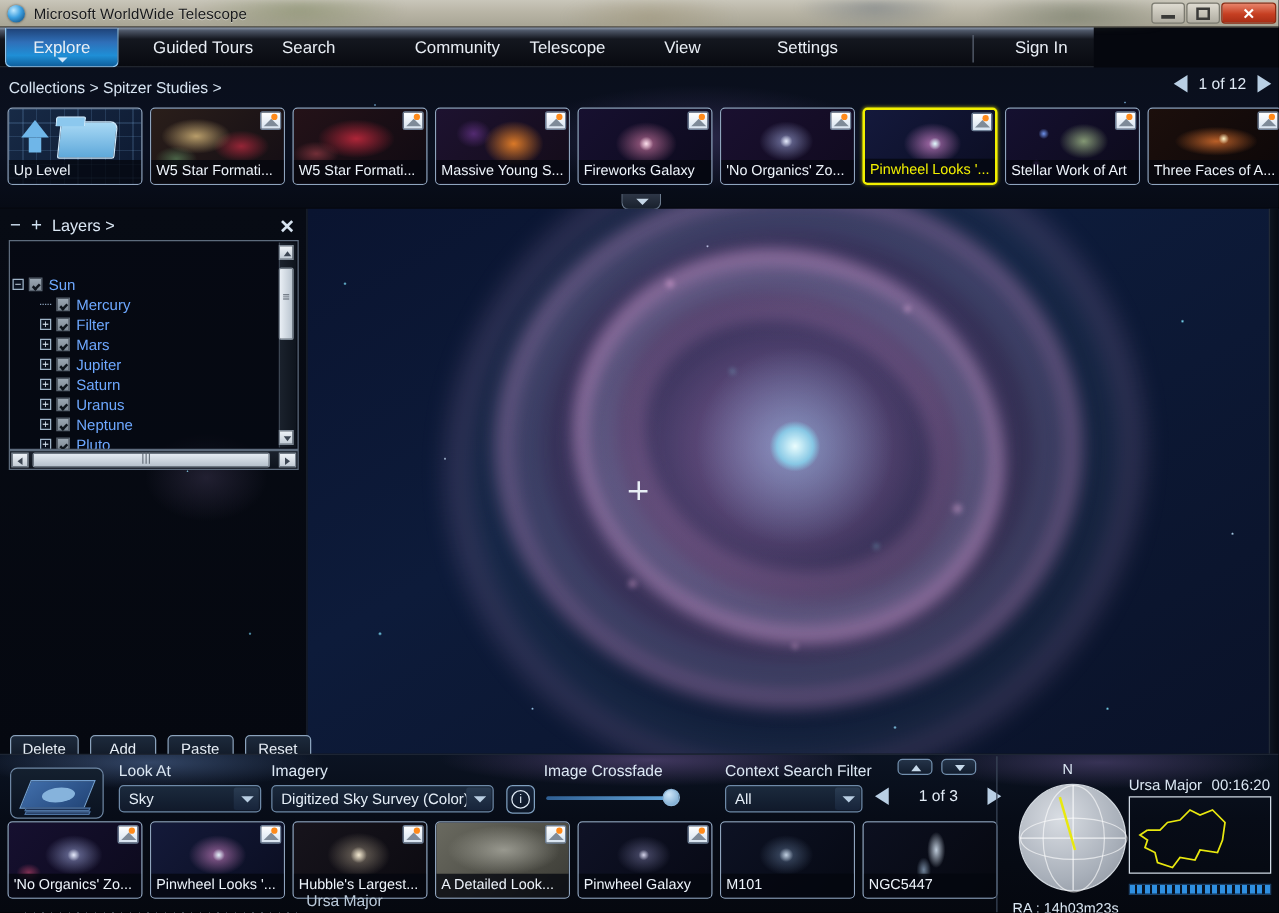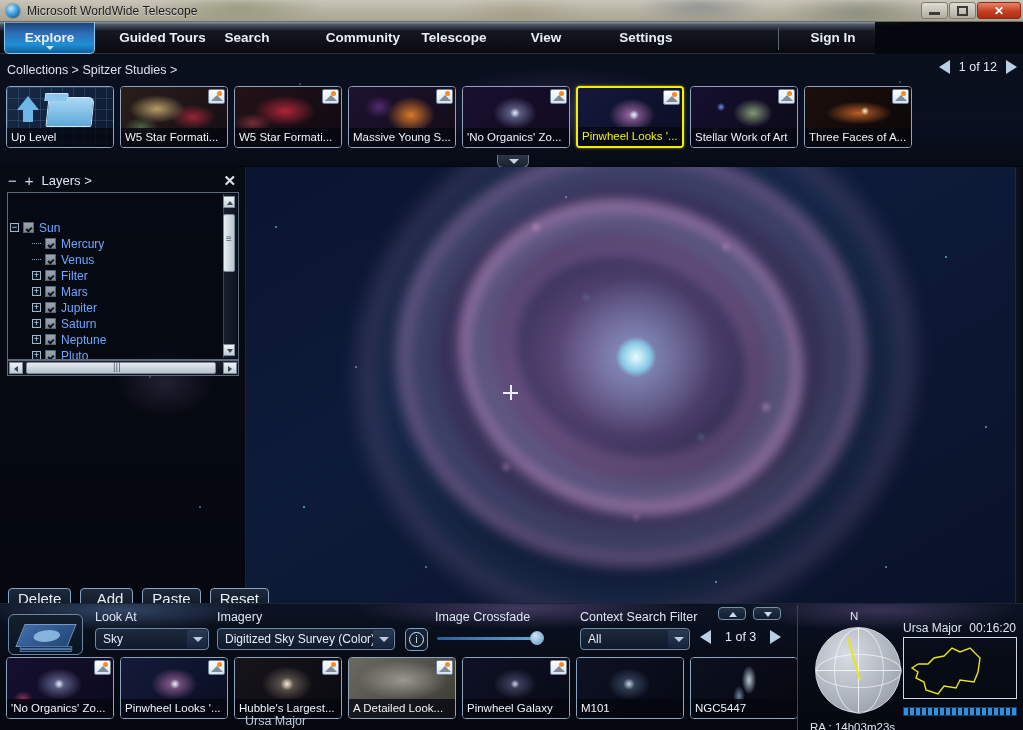--- a/index.html
+++ b/index.html
@@ -57,21 +57,20 @@
     border-color: #8c2a12; color: #fff; font-weight: bold; font-size: 12px;
   }
   .winbtn .min-glyph { display:block; width:11px; height:3px; background:#3a3a38; margin-top:6px; }
   .winbtn .max-glyph { display:block; width:11px; height:10px; border:2px solid #3a3a38; }
 
   
   .menubar {
     position: absolute; left: 0; top: 22px; width: 875px; height: 32px;
     background: linear-gradient(to bottom,#8e9aad 0%, #4e5768 8%, #14171f 30%, #080a10 100%);
     border-bottom: 1px solid #2a2f3a;
-    font-weight: bold;
   }
   .menuitem {
     position: absolute; top: 0; height: 32px; line-height: 32px;
     color: #e9eef5; font-size: 13.5px; text-align: center;
     cursor: default;
   }
   .menuitem.active {
     background: linear-gradient(to bottom,#1d3f73 0%, #2f6fb8 38%, #1f8fd6 72%, #0f5f9c 100%);
     border: 1px solid #8fc6ef; border-top:none; border-radius: 0 0 5px 5px;
     box-shadow: inset 0 1px 0 rgba(255,255,255,.45);
@@ -308,21 +307,21 @@
   .harrow.l{left:1px;} .harrow.r{right:1px;}
   .harrow::after{content:'';position:absolute;top:3px;width:0;height:0;border-top:3px solid transparent;border-bottom:3px solid transparent;}
   .harrow.l::after{left:4px;border-right:4px solid #3c4653;}
   .harrow.r::after{right:4px;border-left:4px solid #3c4653;}
 
   .btnrow { position:absolute; left: 8px; top: 421px; display:flex; gap: 9px; }
   .pbtn {
     min-width: 53px; height: 22px; line-height: 20px; padding: 0 9px;
     background: linear-gradient(to bottom,#1d2a3c,#0f1724);
     border:1px solid #8ba3bd; border-radius: 4px;
-    color:#e7eef6; font-size: 15px; text-align:right; cursor:default;
+    color:#e7eef6; font-size: 12px; text-align:center; cursor:default;
   }
 
   .kvtable {
     position:absolute; left: 8px; top: 462px; width: 230px; height: 26px;
     border:1px solid #7d8894; background: rgba(8,12,20,.4);
   }
   .kvhead { display:flex; height: 15px; }
   .kvh {
     height: 15px; line-height: 15px; font-size: 11.5px; color:#16202c; padding-left: 4px;
     background: linear-gradient(to bottom,#f3f6f9,#ccd5de); border-right:1px solid #8b96a1;
@@ -372,21 +371,21 @@
   .infobtn {
     position:absolute; left: 405px; top: 628px; width: 23px; height: 23px;
     border:1px solid #7fa0c0; border-radius: 5px;
     background: linear-gradient(to bottom,#16243a,#0c1525);
     color:#dfeaf5; font-size:13px; text-align:center; line-height:21px;
   }
   .infobtn .ring { display:block; width:15px;height:15px;border:1.5px solid #dfeaf5;border-radius:50%;margin:3px auto 0; font-size:10px; line-height:13px;}
   .xfade-track { position:absolute; left: 437px; top: 637px; width: 105px; height: 3px; background: linear-gradient(to right,#2f5f93,#66a9dd); border-radius:2px;}
   .xfade-knob { position:absolute; left: 530px; top: 631px; width: 14px; height: 14px; border-radius:50%; background: radial-gradient(circle at 35% 30%,#cfe6f8,#6a9ec9); border:1px solid #8fb7d8;}
 
-  .ctx-pager { position:absolute; left: 700px; top: 630px; display:flex; align-items:center; gap: 14px; color:#e3edf7; font-size:12.5px;}
+  .ctx-pager { position:absolute; left: 700px; top: 630px; display:flex; align-items:center; gap: 24px; color:#e3edf7; font-size:12.5px;}
   .updown { position:absolute; top: 607px; display:flex; gap: 7px; left: 718px; }
   .udbtn { width: 28px; height: 13px; background: linear-gradient(to bottom,#243348,#121d2e); border:1px solid #7390ae; border-radius:4px; position:relative;}
   .udbtn::after{content:'';position:absolute;left:10px;top:4px;width:0;height:0;border-left:4px solid transparent;border-right:4px solid transparent;}
   .udbtn.up::after{border-bottom:5px solid #c6d9ea;}
   .udbtn.dn::after{border-top:5px solid #c6d9ea;}
 
   .layers-icon {
     position:absolute; left: 8px; top: 614px; width: 75px; height: 41px;
     background: linear-gradient(to bottom,#14202f,#0a1220); border:1px solid #6d86a2; border-radius: 6px;
   }
@@ -527,20 +526,28 @@
 
     <div class="thumb">
       <div class="pic" style="background:
         radial-gradient(ellipse 34px 26px at 62px 28px, rgba(235,130,40,.92), transparent 70%),
         radial-gradient(ellipse 20px 16px at 30px 20px, rgba(120,60,160,.6), transparent 70%),
         linear-gradient(135deg,#1d1230,#140c18);"></div>
       <div class="badge"></div>
       <div class="cap">Massive Young S...</div>
     </div>
 
+    <div class="thumb">
+      <div class="pic" style="background:
+        radial-gradient(circle 8px at 54px 28px, rgba(255,230,240,.95), transparent 70%),
+        radial-gradient(ellipse 34px 24px at 54px 28px, rgba(225,130,175,.7), transparent 72%),
+        linear-gradient(135deg,#171030,#0c0a1c);"></div>
+      <div class="badge"></div>
+      <div class="cap">Fireworks Galaxy</div>
+    </div>
 
     <div class="thumb">
       <div class="pic" style="background:
         radial-gradient(circle 7px at 52px 26px, rgba(235,240,255,.95), transparent 70%),
         radial-gradient(ellipse 30px 22px at 52px 26px, rgba(170,180,235,.62), transparent 72%),
         linear-gradient(135deg,#1a1030,#100a1e);"></div>
       <div class="badge"></div>
       <div class="cap">'No Organics' Zo...</div>
     </div>
 
@@ -591,25 +598,25 @@
       <span class="lp-btn">−</span>
       <span class="lp-btn">+</span>
       <span>Layers  &gt;</span>
     </div>
     <div class="lp-close">✕</div>
 
     <div class="tree-box">
       <div class="tree">
         <div class="tnode ind1"><span class="exp">−</span><span class="cbx"></span><span class="lbl">Sun</span></div>
         <div class="tnode ind2"><span class="dots"></span><span class="cbx"></span><span class="lbl">Mercury</span></div>
-        <div class="tnode ind2"><span class="dots"></span><span class="cbx"></span><span class="lbl">Venus</span></div>
         <div class="tnode ind2"><span class="exp">+</span><span class="cbx"></span><span class="lbl">Filter</span></div>
         <div class="tnode ind2"><span class="exp">+</span><span class="cbx"></span><span class="lbl">Mars</span></div>
         <div class="tnode ind2"><span class="exp">+</span><span class="cbx"></span><span class="lbl">Jupiter</span></div>
         <div class="tnode ind2"><span class="exp">+</span><span class="cbx"></span><span class="lbl">Saturn</span></div>
+        <div class="tnode ind2"><span class="exp">+</span><span class="cbx"></span><span class="lbl">Uranus</span></div>
         <div class="tnode ind2"><span class="exp">+</span><span class="cbx"></span><span class="lbl">Neptune</span></div>
         <div class="tnode ind2"><span class="exp">+</span><span class="cbx"></span><span class="lbl">Pluto</span></div>
         <div class="tnode ind1"><span class="exp">−</span><span class="cbx"></span><span class="lbl">Sky</span></div>
 
       </div>
       <div class="vtrack">
         <div class="varrow up"></div>
         <div class="vthumb"></div>
         <div class="varrow dn"></div>
       </div>

